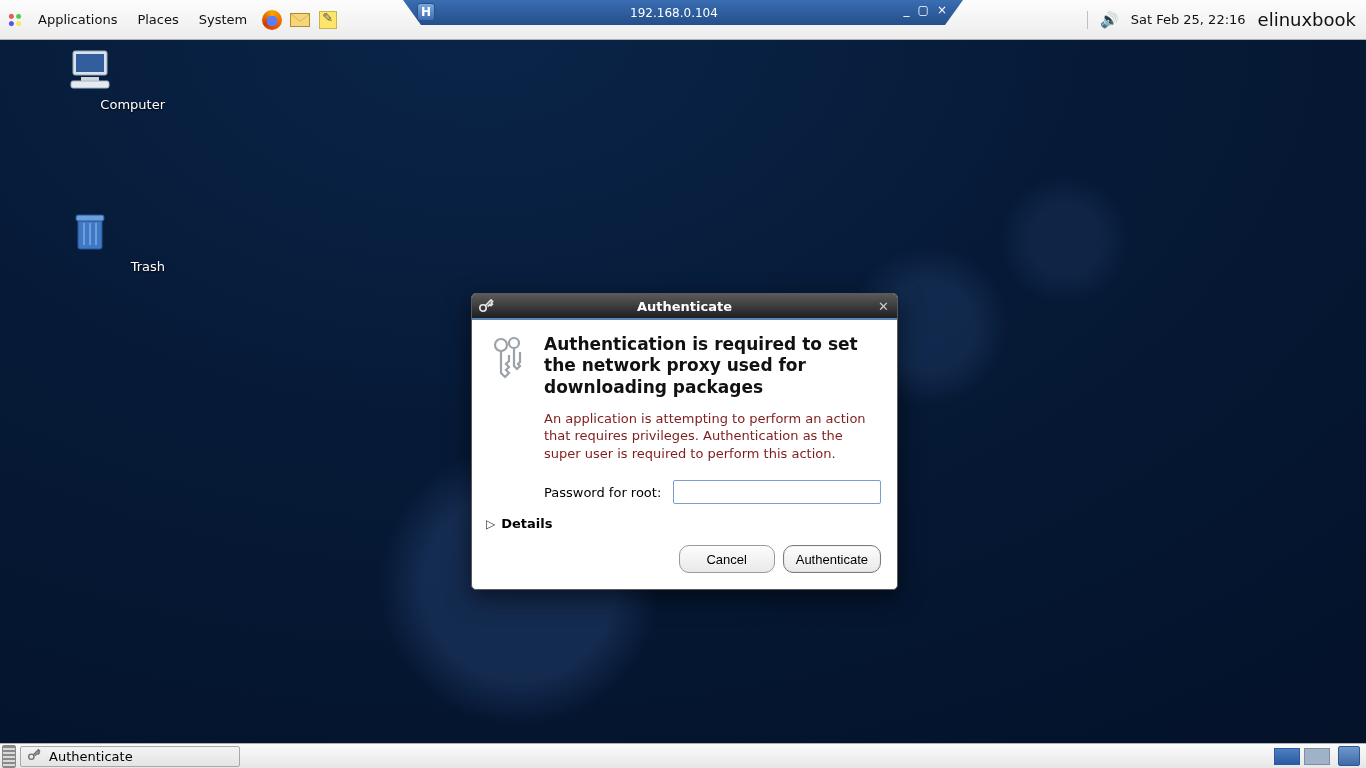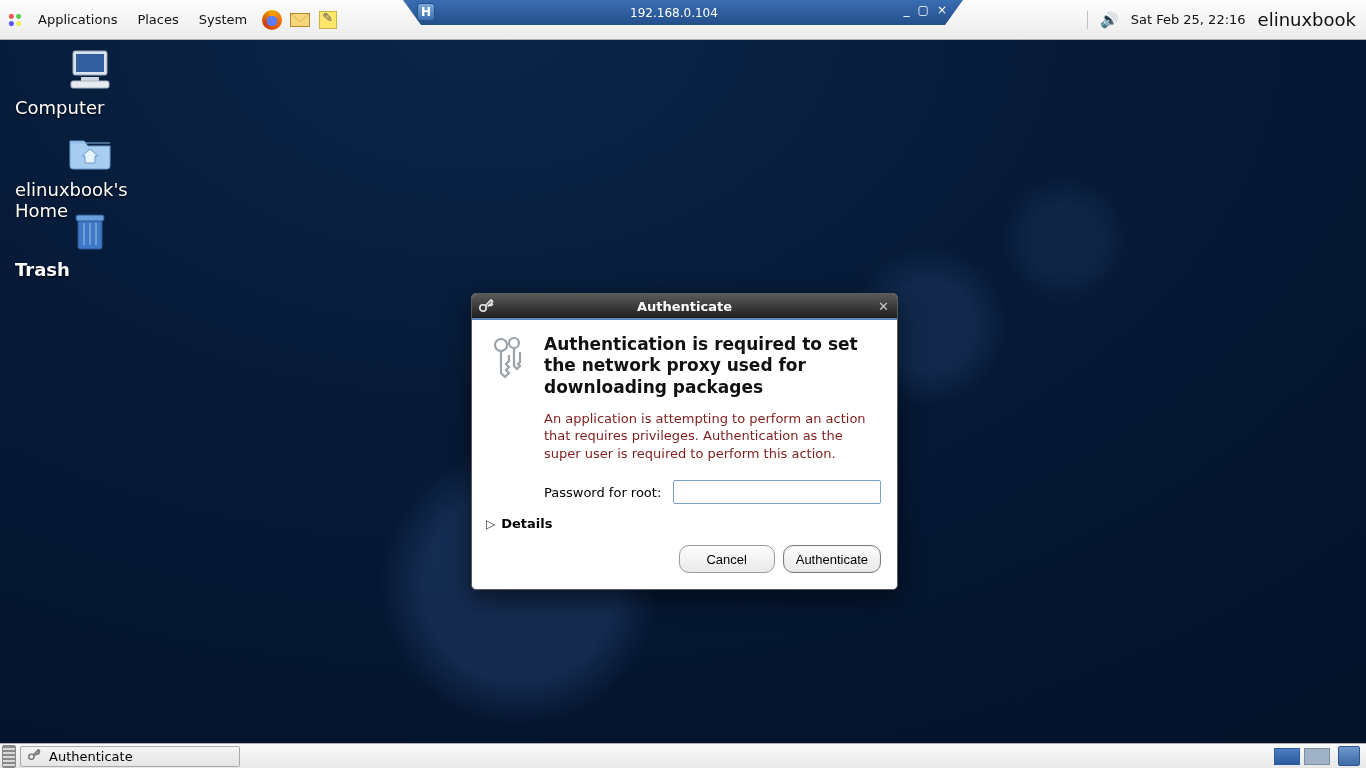--- a/index.html
+++ b/index.html
@@ -60,21 +60,21 @@
   .desktop {
     position:absolute; inset:25px 0 25px 0;
     background:
       radial-gradient(circle at 47% 54%, rgba(60,100,160,0.35) 70px, transparent 110px),
       radial-gradient(circle at 58% 66%, rgba(60,100,160,0.30) 55px, transparent 95px),
       radial-gradient(circle at 38% 78%, rgba(55,90,150,0.30) 95px, transparent 140px),
       radial-gradient(circle at 68% 42%, rgba(50,85,140,0.25) 45px, transparent 80px),
       radial-gradient(circle at 78% 30%, rgba(45,78,128,0.22) 35px, transparent 65px),
       radial-gradient(ellipse 1400px 900px at 35% 0%, #0a2549 0%, #061a37 45%, #04122a 100%);
   }
-  .dicon { position:absolute; width:150px; text-align:left; color:#fff; font-size:18px; text-shadow:0 1px 2px #000; cursor:pointer; }
+  .dicon { position:absolute; width:150px; text-align:right; color:#fff; font-size:13px; text-shadow:0 1px 2px #000; cursor:pointer; }
   .dicon .glyph { width:46px; height:44px; margin:0 auto 6px; display:flex; align-items:center; justify-content:center; }
   .computer-glyph { background:none; }
   .computer-glyph svg { width:46px; height:44px; }
   .folder-glyph svg { width:46px; height:40px; }
   .trash-glyph svg { width:40px; height:44px; }
 
   
   .dialog {
     position:absolute; left:471px; top:268px; width:427px;
     background:#fff; border:1px solid #5a5a5a; border-radius:5px;
@@ -183,32 +183,22 @@
       <svg viewBox="0 0 46 44">
         <rect x="6" y="4" width="34" height="24" rx="2" fill="#d9e3ee" stroke="#98a7b6"></rect>
         <rect x="9" y="7" width="28" height="18" fill="#335e9e"></rect>
         <rect x="14" y="30" width="18" height="4" fill="#cfd6de"></rect>
         <rect x="4" y="34" width="38" height="7" rx="2" fill="#e5ebf1" stroke="#a9b6c2"></rect>
       </svg>
     </div>
     <div>Computer</div>
   </div>
 
-  <div class="dicon" style="left:15px; top:104px;">
-    <div class="glyph folder-glyph">
-      <svg viewBox="0 0 46 40">
-        <path d="M3 10h14l4 5h22v20a3 3 0 0 1-3 3H6a3 3 0 0 1-3-3z" fill="#a9cdef" stroke="#6b9bd0"></path>
-        <path d="M3 12h40" stroke="#8cb6e2"></path>
-        <path d="M23 18l-8 7h3v7h10v-7h3z" fill="#e9f3fc" stroke="#6b9bd0"></path>
-      </svg>
-    </div>
-    <div>elinuxbook's Home</div>
-  </div>
-
-  <div class="dicon" style="left:15px; top:184px;font-weight:bold;">
+
+  <div class="dicon" style="left:15px; top:184px;">
     <div class="glyph trash-glyph">
       <svg viewBox="0 0 40 44">
         <rect x="8" y="10" width="24" height="30" rx="2" fill="#3e78c6" stroke="#28558f"></rect>
         <rect x="6" y="6" width="28" height="6" rx="2" fill="#6aa0e0" stroke="#28558f"></rect>
         <line x1="14" y1="14" x2="14" y2="36" stroke="#9fc3ea"></line>
         <line x1="20" y1="14" x2="20" y2="36" stroke="#9fc3ea"></line>
         <line x1="26" y1="14" x2="26" y2="36" stroke="#9fc3ea"></line>
       </svg>
     </div>
     <div>Trash</div>

